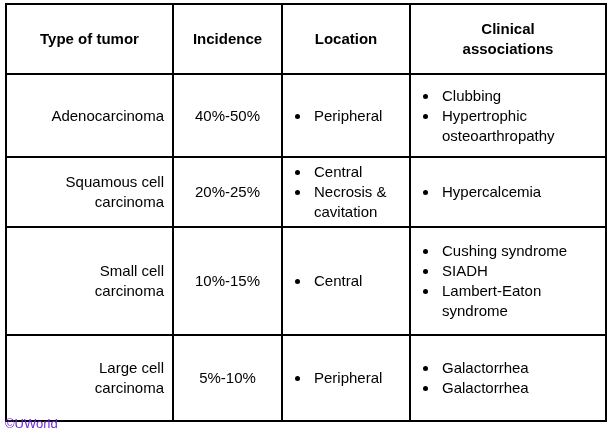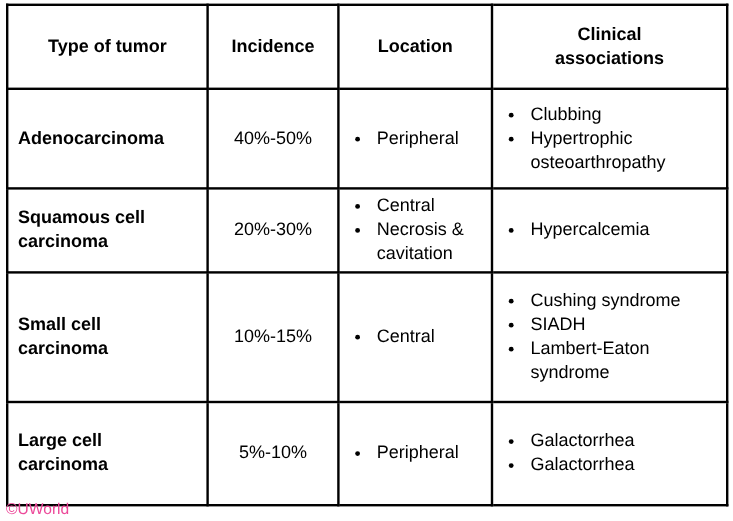--- a/index.html
+++ b/index.html
@@ -35,22 +35,22 @@
   }
   table.tumor-table th {
     font-weight: bold;
     text-align: center;
   }
   th .wrap-narrow {
     display: inline-block;
     max-width: 120px;
   }
   td.cell-tumor {
-    font-weight: bold;
-    text-align: left;
+    font-weight: normal;
+    text-align: right;
     margin-left: 10px;
   }
   td.cell-tumor span {
     display: inline-block;
     max-width: 118px;
   }
   td.cell-incidence {
     text-align: center;
   }
   td.cell-list {
@@ -71,21 +71,21 @@
   tr.row-adeno { height: 83px; }
   tr.row-squam { height: 55px; }
   tr.row-small { height: 108px; }
   tr.row-large { height: 86px; }
   .copyright {
     position: absolute;
     left: 5px;
     top: 416px;
     font-size: 13px;
     line-height: 16px;
-    color: #ec4899;
+    color: #6d28d9;
   }
 </style>
 </head>
 <body>
 
 <div class="page">
 
   <table class="tumor-table">
     <colgroup>
       <col style="width:167px">
@@ -120,21 +120,21 @@
             <li>Clubbing</li>
             <li>Hypertrophic osteoarthropathy</li>
           </ul>
         </td>
       </tr>
 
       <tr class="row-squam">
         <td class="cell-tumor">
           <span>Squamous cell carcinoma</span>
         </td>
-        <td class="cell-incidence">20%-30%</td>
+        <td class="cell-incidence">20%-25%</td>
         <td class="cell-list">
           <ul>
             <li>Central</li>
             <li>Necrosis &amp; cavitation</li>
           </ul>
         </td>
         <td class="cell-list">
           <ul>
             <li>Hypercalcemia</li>
           </ul>

